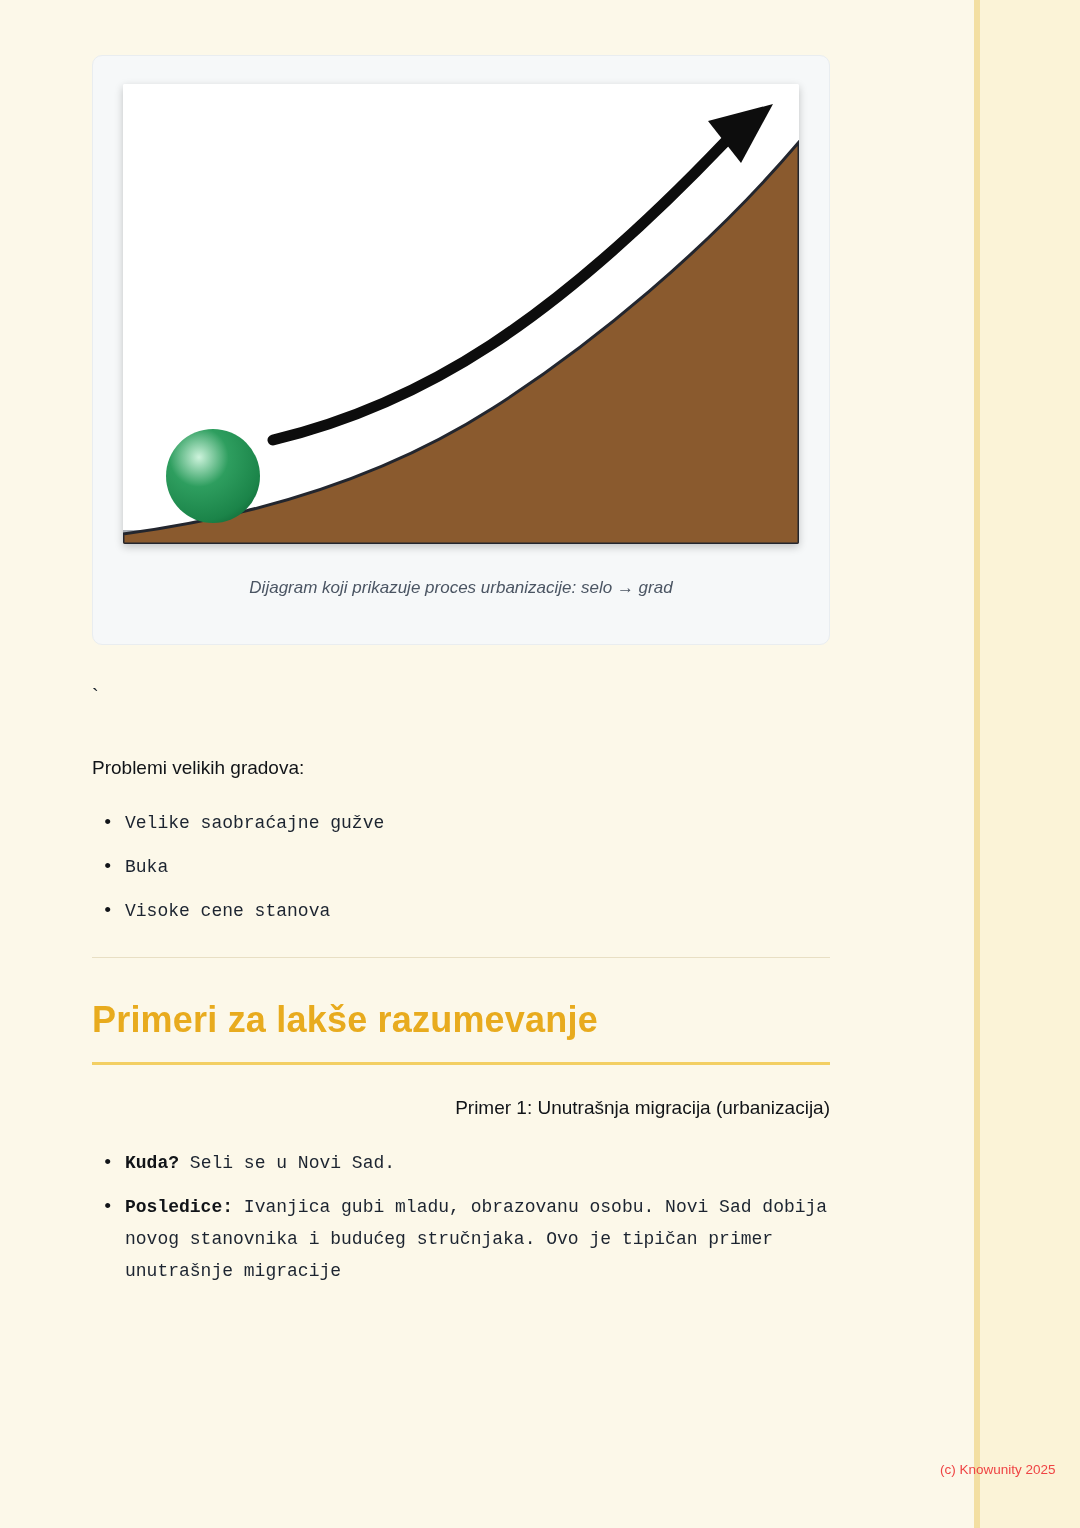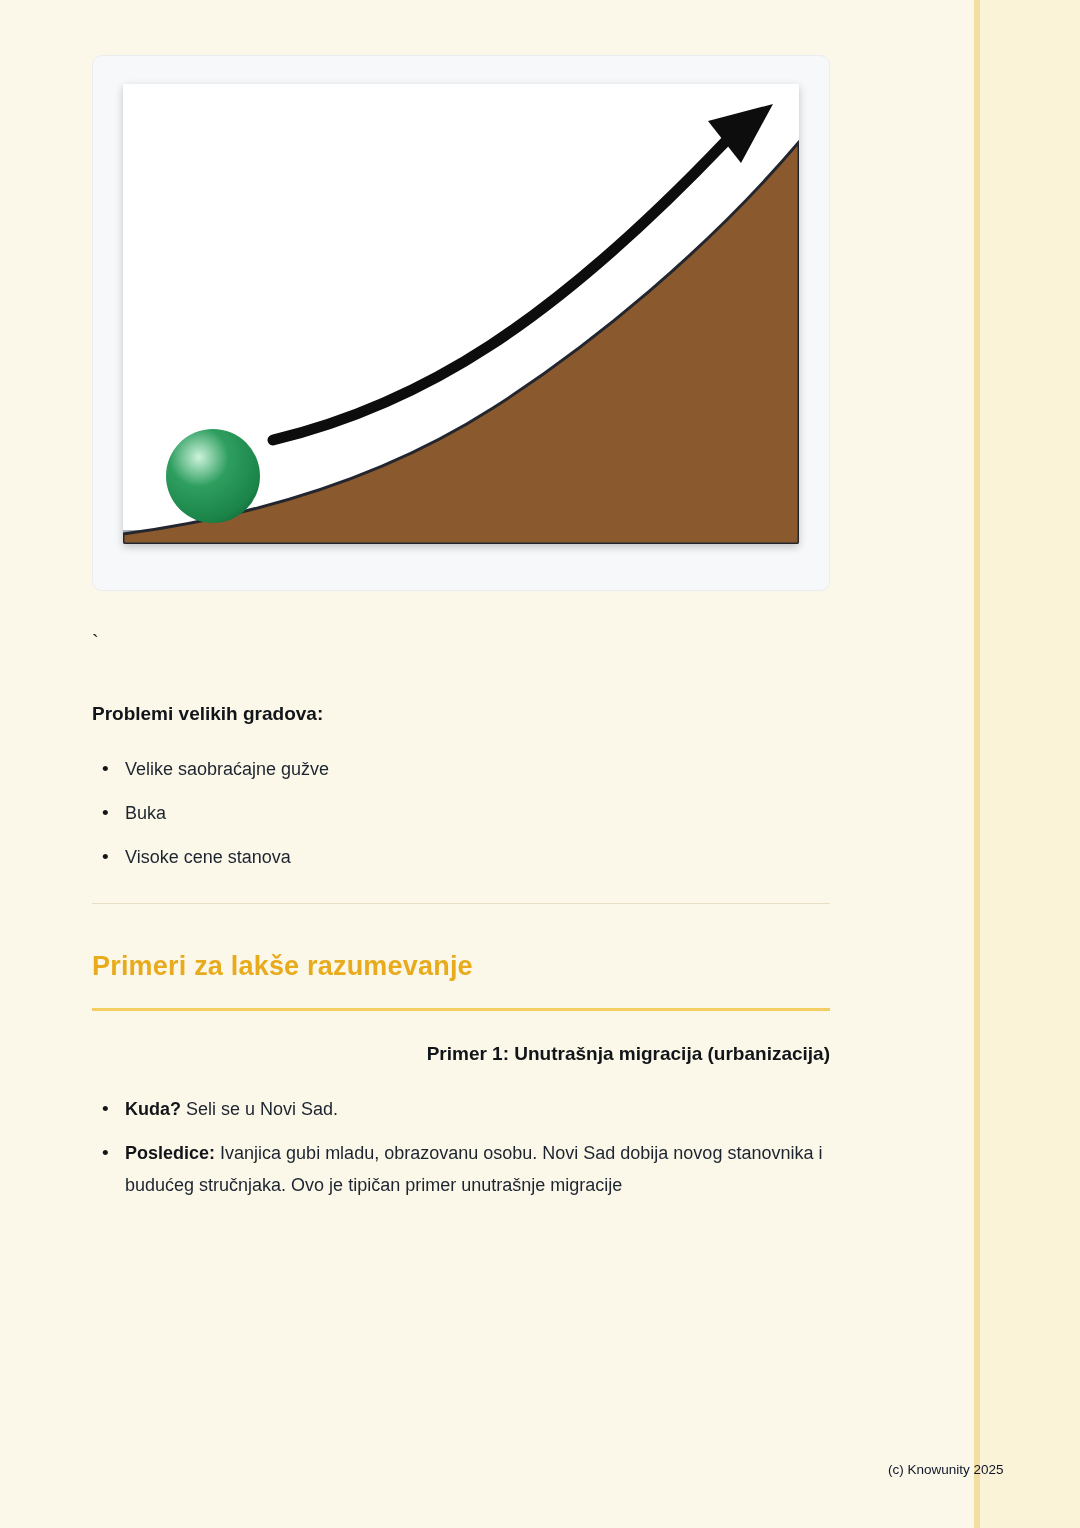--- a/index.html
+++ b/index.html
@@ -43,26 +43,27 @@
   .stray {
     margin-top:40px;
     height:24px;
     font-size:20px;
     color:#17202a;
   }
   .section-heading {
     margin-top:46px;
     font-size:19px;
     line-height:26px;
-    font-weight:bold;
+    font-weight:normal;
     color:#111418;
   }
   ul.bullets {
     margin-top:26px;
     list-style:none;
+    font-family:Liberation Mono, monospace;
   }
   ul.bullets li {
     position:relative;
     padding-left:33px;
     font-size:18px;
     line-height:32px;
     margin-bottom:12px;
     color:#1c2430;
   }
   ul.bullets li::before {
@@ -73,38 +74,38 @@
     color:#111418;
   }
   ul.bullets li b.lead { font-weight:bold; color:#111418; }
   hr.divider {
     margin-top:30px;
     border:none;
     border-top:1px solid #e8dfc4;
   }
   .big-heading {
     margin-top:40px;
-    font-size:27px;
+    font-size:36px;
     line-height:44px;
     font-weight:800;
     color:var(--accent, #e8ab1e);
     letter-spacing:0.2px;
   }
   .accent-rule {
     margin-top:20px;
     height:3px;
     width:100%;
     background:var(--accent_rule, #f3cf63);
   }
   .example-heading { margin-top:30px;text-align:right; }
   .watermark {
     position:absolute;
-    left:888px; top:1462px;
+    left:940px; top:1462px;
     font-size:13.5px;
-    color:#0f172a;
+    color:#ef4444;
   }
 </style>
 </head>
 <body>
 
 <div class="page-edge"></div>
 
 <div class="content">
 
   <figure class="figure-card">
@@ -119,20 +120,21 @@
           </radialGradient>
         </defs>
         <rect x="0" y="0" width="676" height="460" fill="#ffffff"></rect>
         <rect x="0" y="446" width="676" height="8" fill="#a9afb7"></rect>
         <path d="M0 450 C 150 430 270 388 370 324 C 470 260 585 165 676 58 L676 460 L0 460 Z" style="fill:var(--hill_brown, #8a5a2e)" stroke="#23262e" stroke-width="3"></path>
         <path d="M150 356 C 300 320 430 238 602 58" fill="none" style="stroke:var(--arrow_black, #0d0d0d)" stroke-width="11" stroke-linecap="round"></path>
         <polygon points="650,20 618,79 585,37" style="fill:var(--arrow_black, #0d0d0d)"></polygon>
         <circle cx="90" cy="392" r="47" fill="url(#ballGrad)"></circle>
       </svg>
     </div>
+    <figcaption class="figure-caption">Dijagram koji prikazuje proces urbanizacije: selo → grad</figcaption>
   </figure>
 
   <div class="stray">`</div>
 
   <h3 class="section-heading">Problemi velikih gradova:</h3>
 
   <ul class="bullets">
 
       <li>Velike saobraćajne gužve</li>
 

